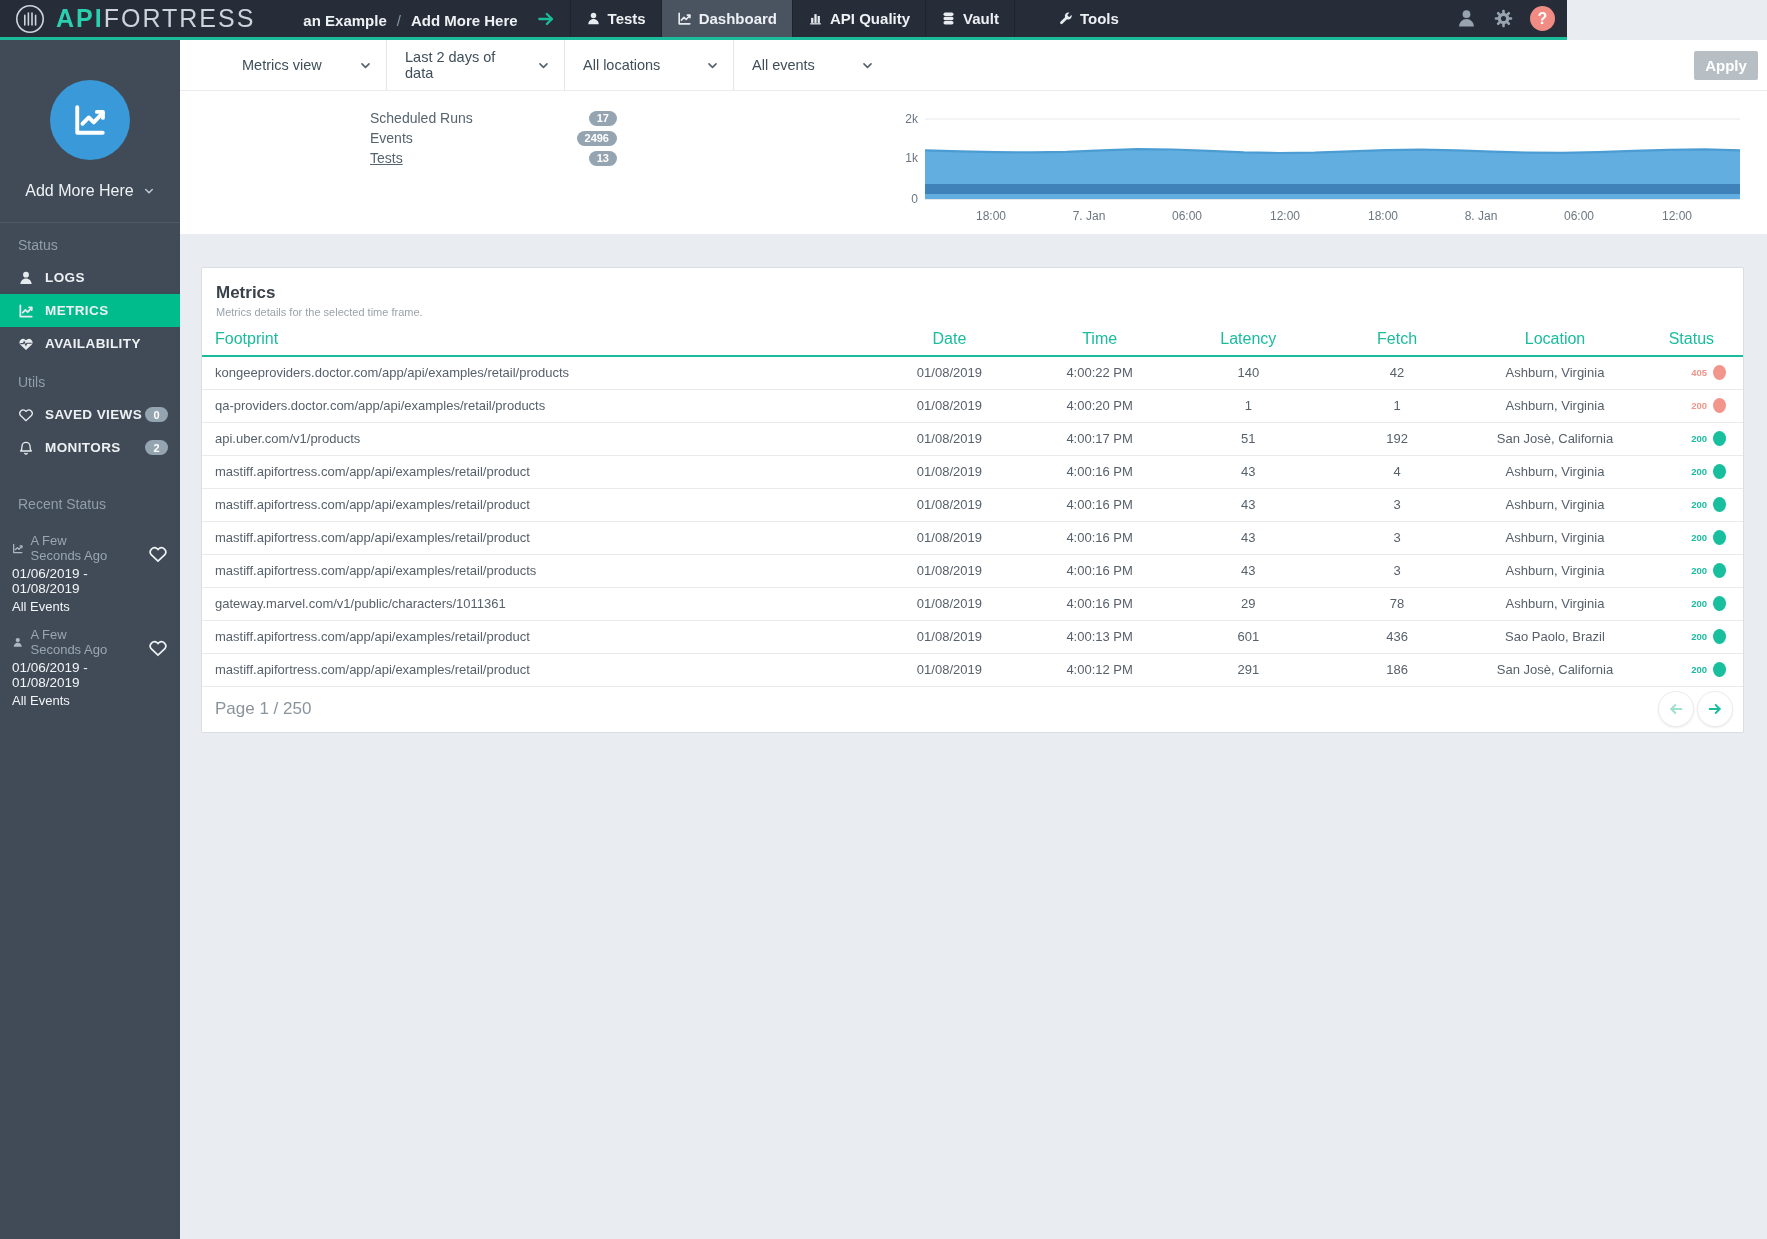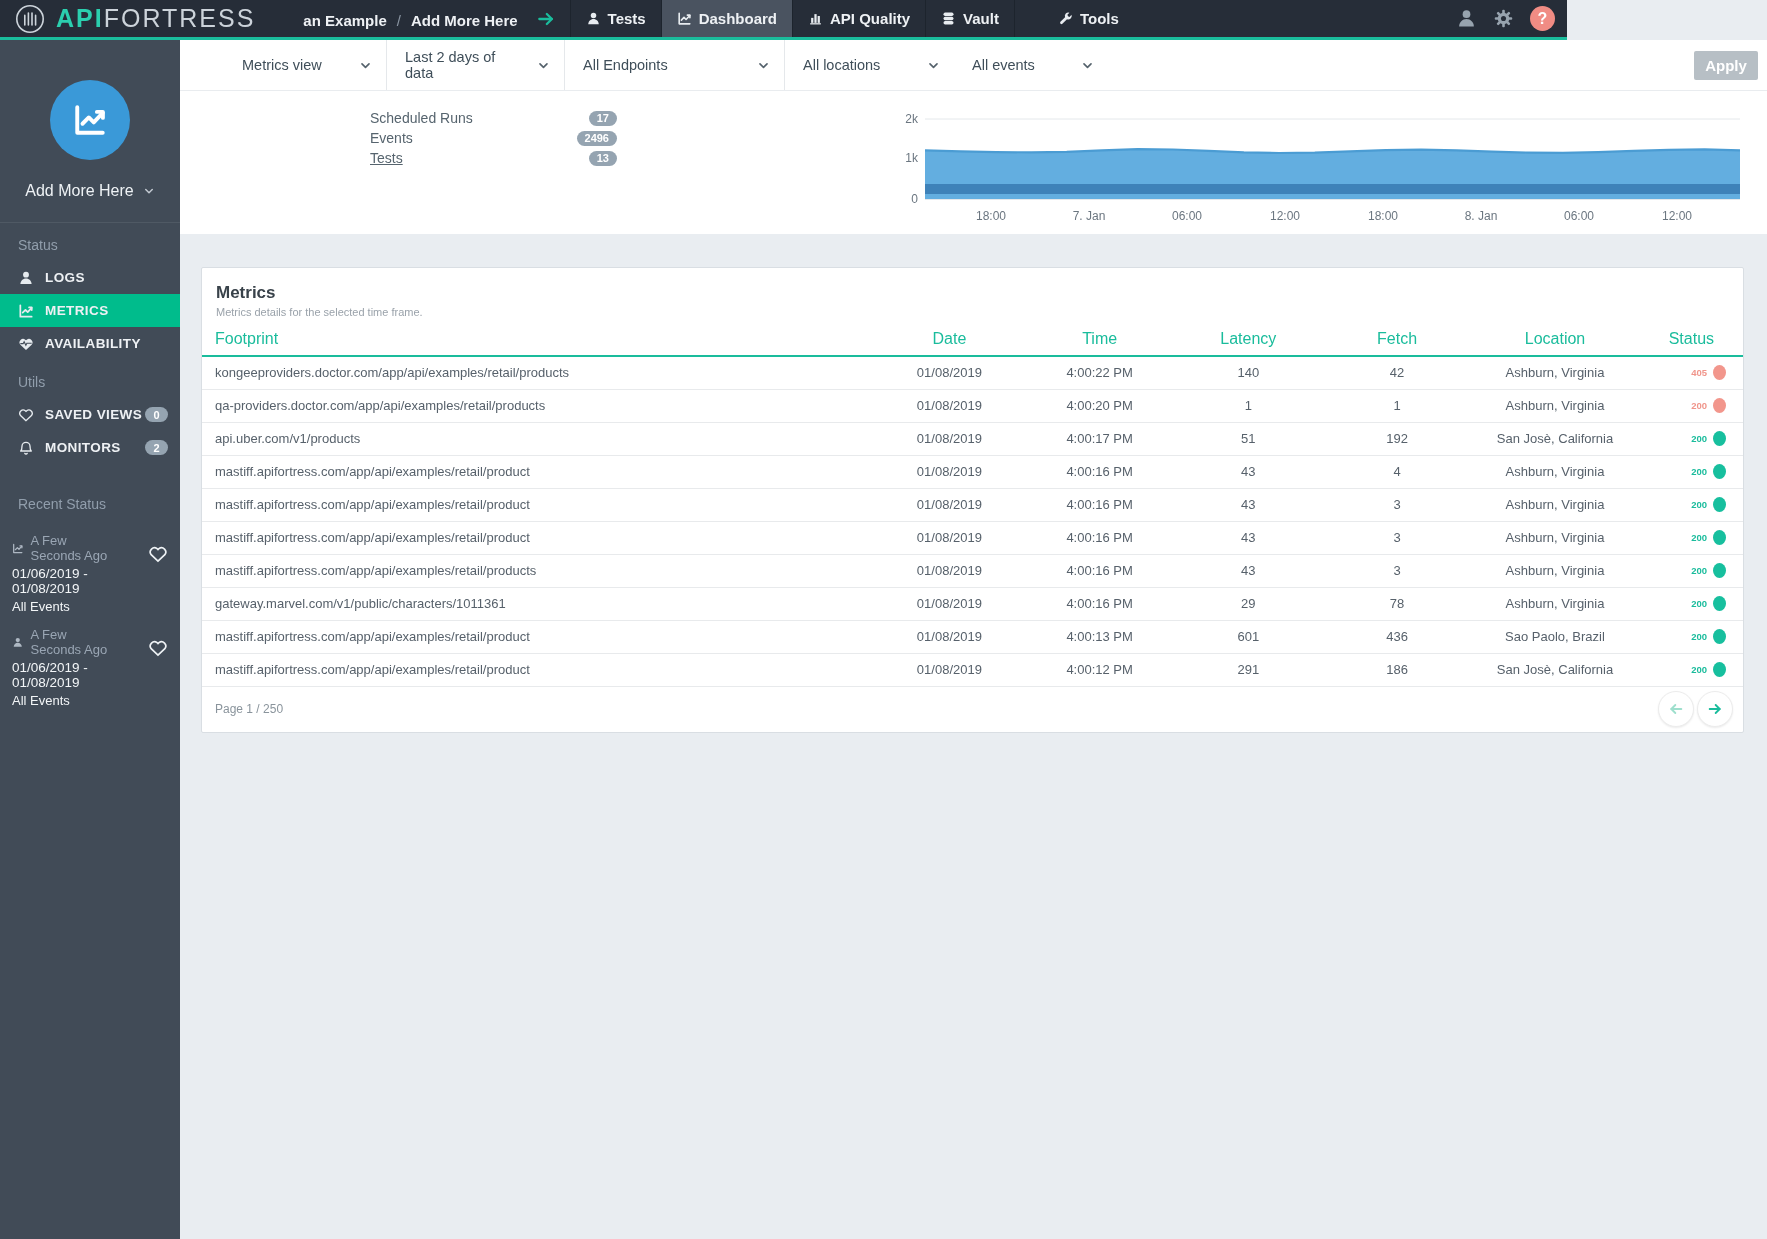--- a/index.html
+++ b/index.html
@@ -84,21 +84,21 @@
   table.metrics th:first-child{text-align:left;padding-left:13px;}
   table.metrics td{height:33px;border-bottom:1px solid #e8eaec;font-size:13px;color:#57616b;
                    text-align:center;overflow:hidden;white-space:nowrap;}
   table.metrics td.fp{text-align:left;padding-left:13px;}
   .status-cell{display:flex;align-items:center;justify-content:flex-end;gap:6px;padding-right:16px;}
   .status-code{font-size:9.5px;font-weight:700;}
   .status-dot{width:13px;height:15px;border-radius:50%;}
   .ok .status-code{color:#1abc9c;} .ok .status-dot{background:#17bf9e;}
   .err .status-code{color:#f0958b;} .err .status-dot{background:#f2968c;}
   .pagination{height:45px;display:flex;align-items:center;padding:0 10px 0 13px;}
-  .page-label{color:#8a949c;font-size:12px;}
+  .page-label{color:#8a949c;font-size:17px;}
   .pag-btns{margin-left:auto;display:flex;gap:3px;}
   .pag-btn{width:36px;height:36px;border-radius:50%;background:#fff;border:1px solid #ececec;
            box-shadow:0 1px 2px rgba(0,0,0,.08);display:flex;align-items:center;justify-content:center;cursor:pointer;}
   .pag-btn .icon{width:16px;height:16px;}
   .pag-btn.prev .icon{color:#9edfcd;}
   .pag-btn.next .icon{color:#1abc9c;}
   .icon svg{width:100%;height:100%;display:block;}
   .icon{display:inline-flex;}
 </style>
 </head>
@@ -336,28 +336,20 @@
           </span>
         </div>
         <div class="filter-select" style="width: 178px;">
           <span>Last 2 days of data</span>
           <span class="icon">
             <svg viewBox="0 0 24 24" fill="none" stroke="currentColor" stroke-width="3" stroke-linecap="round" stroke-linejoin="round">
               <path d="M5.5 9l6.5 6.5L18.5 9"></path>
             </svg>
           </span>
         </div>
-        <div class="filter-select" style="width: 220px;">
-          <span>All Endpoints</span>
-          <span class="icon">
-            <svg viewBox="0 0 24 24" fill="none" stroke="currentColor" stroke-width="3" stroke-linecap="round" stroke-linejoin="round">
-              <path d="M5.5 9l6.5 6.5L18.5 9"></path>
-            </svg>
-          </span>
-        </div>
         <div class="filter-select" style="width: 169px;">
           <span>All locations</span>
           <span class="icon">
             <svg viewBox="0 0 24 24" fill="none" stroke="currentColor" stroke-width="3" stroke-linecap="round" stroke-linejoin="round">
               <path d="M5.5 9l6.5 6.5L18.5 9"></path>
             </svg>
           </span>
         </div>
         <div class="filter-select" style="width: 154px;">
           <span>All events</span>

